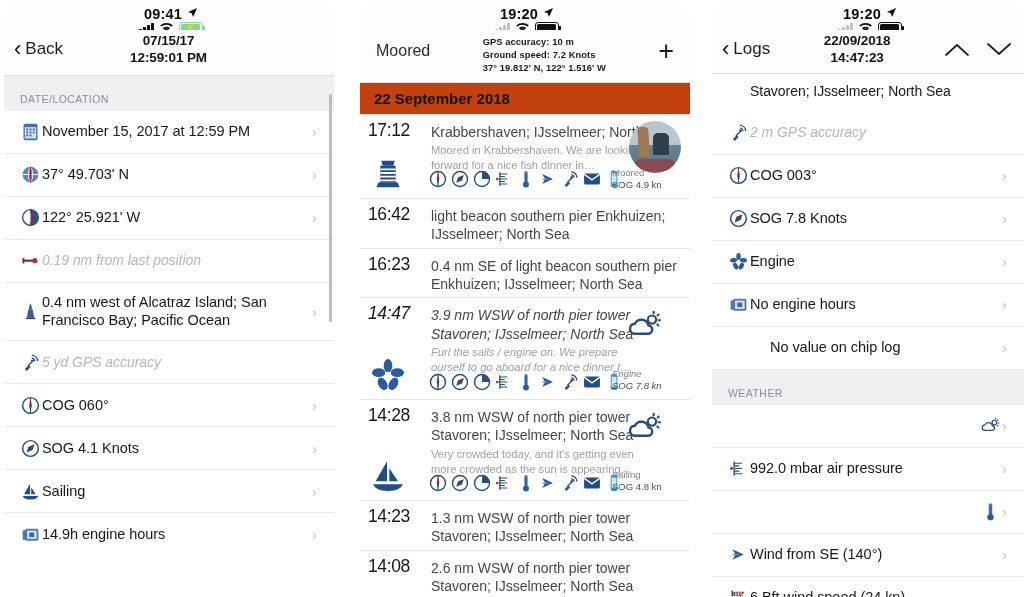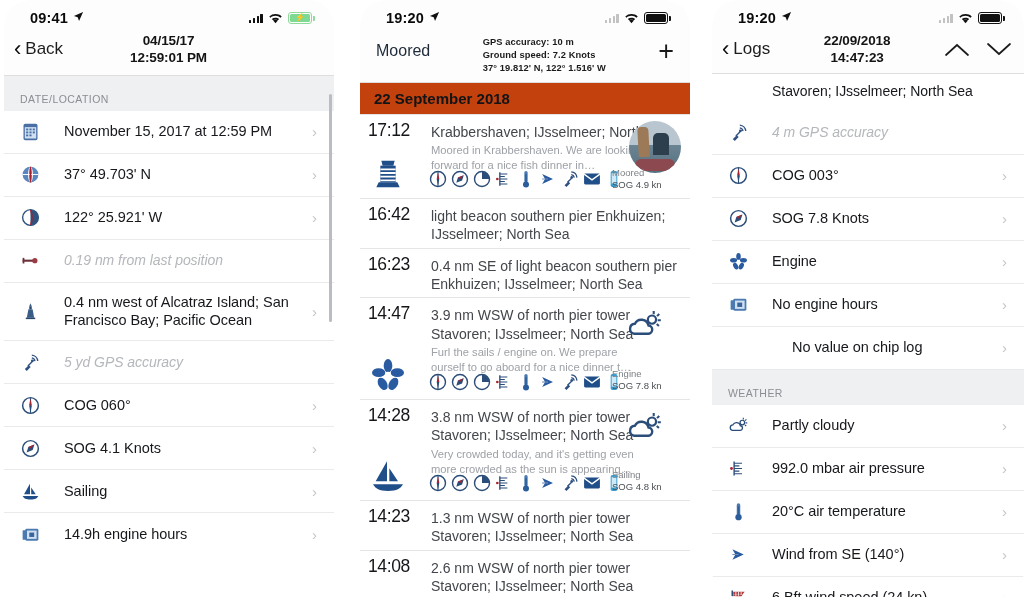--- a/index.html
+++ b/index.html
@@ -24,20 +24,21 @@
   .phone.p3 { width: 312px; height: 597px; margin-left: 22px; }
 
   .phone-inner { position:absolute; inset:0; border-radius: 26px; overflow:hidden; background:#fff;}
 
   
   .statusbar {
     height: 30px;
     display: flex; align-items: center; justify-content: space-between;
     padding: 6px 22px 0 26px;
     background: #fdfdfd;
+    flex-direction: column;
   }
   .sb-left { display:flex; align-items:center; gap:5px; font-size: 14.5px; font-weight: 700; color:#0a0a0a; letter-spacing:.2px;}
   .sb-loc { font-size: 12px; color:#111; transform: rotate(0deg); }
   .sb-right { display:flex; align-items:center; gap:5px; }
   .bars { display:flex; align-items:flex-end; gap:1.3px; height:10px; }
   .bars i { width:2.6px; background:#101010; display:block; border-radius:.5px; }
   .bars i:nth-child(1){height:3.5px}
   .bars i:nth-child(2){height:5.5px}
   .bars i:nth-child(3){height:7.5px}
   .bars i:nth-child(4){height:9.5px}
@@ -76,21 +77,21 @@
   
   .navbar.p3nav { padding: 2px 12px 6px 10px; }
 
   
   .list { background:#fff; position:relative; overflow:hidden; }
   .section-head {
     background:#eef0f2; color:#8a8d92; font-size:10.5px; letter-spacing:.45px;
     padding: 17px 16px 6px 16px; text-transform:uppercase;
   }
   .row {
-    display:flex; align-items:center; gap:22px;
+    display:flex; align-items:center; gap:0;
     padding: 10px 12px 10px 14px;
     border-bottom: 1px solid #e9eaec;
     background:#fff; min-height: 38px; position:relative;justify-content:flex-end;
   }
   .row .ico { flex:0 0 24px; width:24px; height:22px; display:flex; align-items:center; justify-content:center;}
   .row .txt { flex:1; font-size:14.5px; color:#16181c; line-height:1.3; letter-spacing:-.05px;}
   .row .txt.ghost { color:#b4b7bb; font-style:italic; font-size:14px;}
   .row .txt.indent { padding-left: 20px; }
   .row .arrow { flex:0 0 10px; color:#c3c6ca; font-size:15px; font-weight:300; padding-right:2px;}
   .row.noarrow .arrow { visibility:hidden; }
@@ -157,21 +158,21 @@
             </span>
       </div>
     </div>
 
     <div class="navbar">
       <div class="nav-back">
         <span class="chev">‹</span>
         <span>Back</span>
       </div>
       <div class="nav-title">
-        <span>04/15/17</span>
+        <span>07/15/17</span>
         <span class="l2">12:59:01 PM</span>
       </div>
       <div style="width:46px"></div>
     </div>
     <div class="nav-sep"></div>
 
     <div class="list" style="height:472px;">
       <div class="section-head">DATE/LOCATION</div>
       <div id="p1rows">
             <div class="row">
@@ -445,21 +446,21 @@
                 <div class="time">16:42</div>
                 <div class="loc">light beacon southern pier Enkhuizen; IJsselmeer; North Sea</div>
               </div>
             </div>
             <div class="entry">
               <div class="top">
                 <div class="time">16:23</div>
                 <div class="loc">0.4 nm SE of light beacon southern pier Enkhuizen; IJsselmeer; North Sea</div>
               </div>
             </div>
-            <div class="entry big" style="min-height: 84px;">
+            <div class="entry big" style="min-height: 84px; font-style: italic;">
               <div class="top">
                 <div class="time">14:47</div>
                 <div class="loc">3.9 nm WSW of north pier tower Stavoren; IJsselmeer; North Sea</div>
               </div>
               <div class="note">Furl the sails / engine on. We prepare ourself to go aboard for a nice dinner t…</div>
               <div class="wx"><svg width="38" height="38" viewBox="0 0 24 24">
                   <g stroke="#2b4d79" stroke-width="1.3" fill="none">
                     <path d="M17.5 3.2v2M21 5l-1.4 1.4M22 9h-2M20.8 12.6 19.4 11.4"></path>
                   </g>
                   <circle cx="16.4" cy="8.6" r="2.6" fill="none" stroke="#2b4d79" stroke-width="1.4"></circle>
@@ -717,21 +718,21 @@
             <div class="row noarrow">
               <div class="ico">
                 <svg width="21" height="21" viewBox="0 0 24 24">
                   <path d="M9 16 15.5 9.5" stroke="#2e5180" stroke-width="1.6"></path>
                   <path d="M5.5 19.5 10 15l2.2 2.2-4.5 4.5z" fill="#2e5180"></path>
                   <path d="M13.5 3.5a7.5 7.5 0 0 1 6.8 6.8" stroke="#2e5180" stroke-width="1.5" fill="none"></path>
                   <path d="M13.5 6.8a4.2 4.2 0 0 1 3.6 3.6" stroke="#2e5180" stroke-width="1.5" fill="none"></path>
                   <circle cx="14" cy="10" r="1.5" fill="#2e5180"></circle>
                 </svg>
               </div>
-              <div class="txt ghost">4 m GPS accuracy</div>
+              <div class="txt ghost">2 m GPS accuracy</div>
               <div class="arrow">›</div>
             </div>
             <div class="row">
               <div class="ico">
                 <svg width="21" height="21" viewBox="0 0 24 24">
                   <circle cx="12" cy="12" r="9" fill="#fff" stroke="#2b4d79" stroke-width="1.7"></circle>
                   <path d="M12 3.5v17" stroke="#2b4d79" stroke-width="1.3"></path>
                   <path d="M12 4.2 10.4 12h3.2z" fill="#a6242f"></path>
                   <path d="M12 19.8 10.4 12h3.2z" fill="#2b4d79"></path>
                 </svg>
@@ -789,21 +790,20 @@
             <div class="row">
               <div class="ico">
                 <svg width="21" height="21" viewBox="0 0 24 24">
                   <g stroke="#2b4d79" stroke-width="1.3" fill="none">
                     <path d="M17.5 3.2v2M21 5l-1.4 1.4M22 9h-2M20.8 12.6 19.4 11.4"></path>
                   </g>
                   <circle cx="16.4" cy="8.6" r="2.6" fill="none" stroke="#2b4d79" stroke-width="1.4"></circle>
                   <path d="M5 17.5a3.2 3.2 0 0 1 .6-6.3 4.6 4.6 0 0 1 8.6 1.1 2.6 2.6 0 0 1-.5 5.2z" fill="#fff" stroke="#2b4d79" stroke-width="1.5"></path>
                 </svg>
               </div>
-              <div class="txt">Partly cloudy</div>
               <div class="arrow">›</div>
             </div>
             <div class="row">
               <div class="ico">
                 <svg width="21" height="21" viewBox="0 0 24 24">
                   <path d="M7 4v16" stroke="#2b4d79" stroke-width="1.6"></path>
                   <g stroke="#2b4d79" stroke-width="1.4">
                     <path d="M7 6h9M7 9h6M7 12h9M7 15h6M7 18h9"></path>
                   </g>
                   <circle cx="4" cy="12" r="1.6" fill="#a6242f"></circle>
@@ -813,21 +813,20 @@
               <div class="arrow">›</div>
             </div>
             <div class="row">
               <div class="ico">
                 <svg width="21" height="21" viewBox="0 0 24 24">
                   <rect x="10" y="2.5" width="4" height="14" rx="2" fill="#4a7ab0"></rect>
                   <circle cx="12" cy="18.5" r="3.6" fill="#2b5d9b"></circle>
                   <rect x="11.1" y="6" width="1.8" height="11" fill="#2b5d9b"></rect>
                 </svg>
               </div>
-              <div class="txt">20°C air temperature</div>
               <div class="arrow">›</div>
             </div>
             <div class="row">
               <div class="ico">
                 <svg width="21" height="21" viewBox="0 0 24 24">
                   <path d="M5 6l13 6-13 6 3.5-6z" fill="#2a5ba0"></path>
                   <path d="M5 12h7" stroke="#6d8fbe" stroke-width="1.4"></path>
                 </svg>
               </div>
               <div class="txt">Wind from SE (140°)</div>

